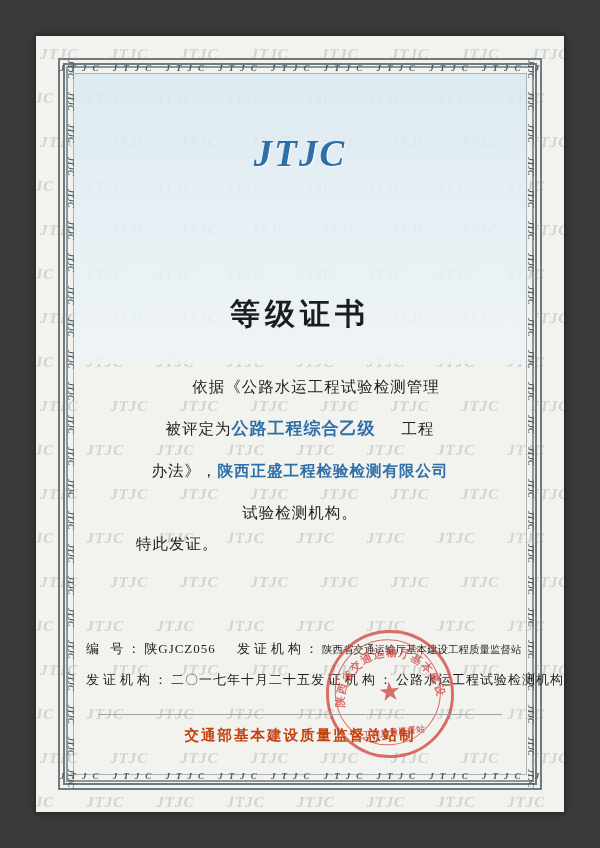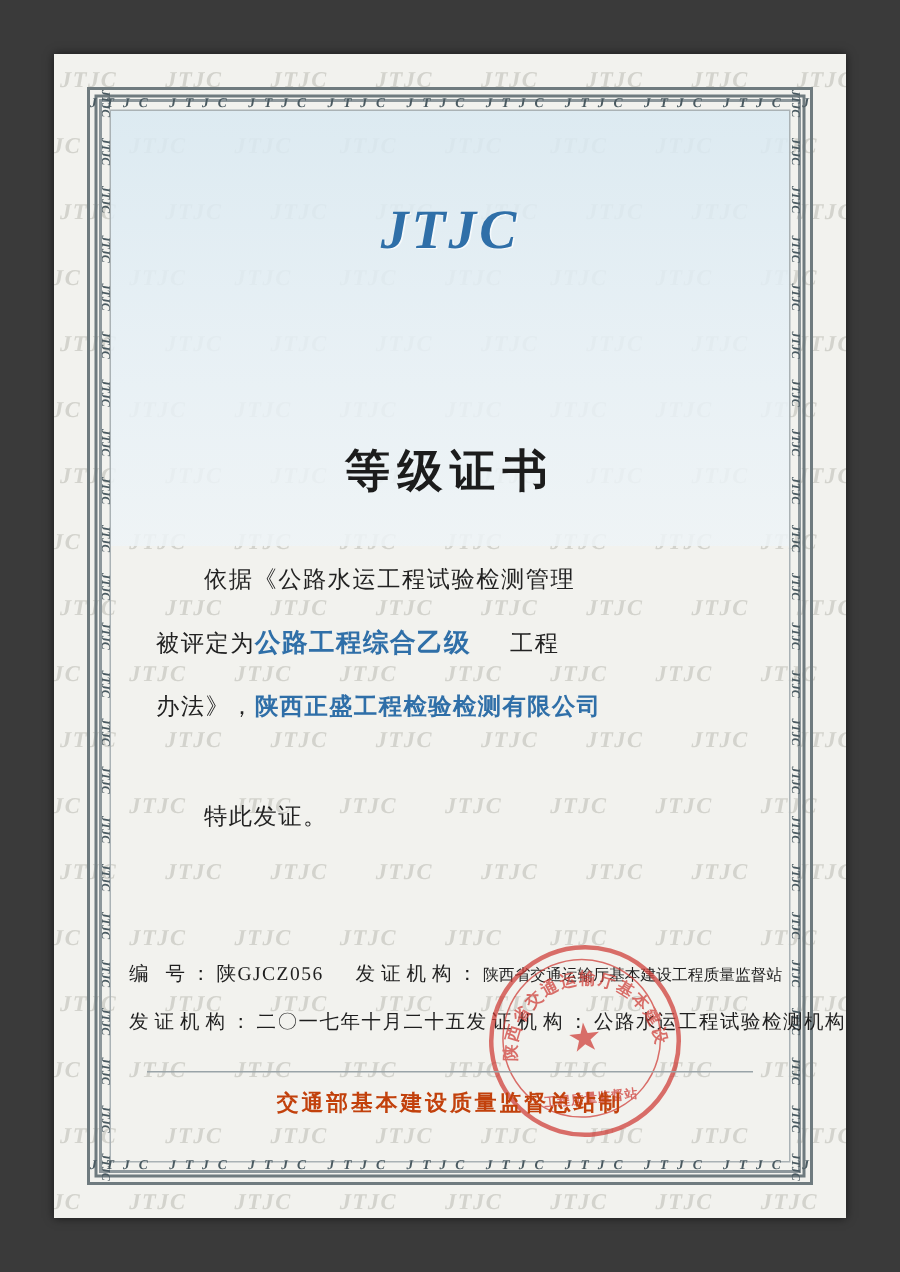--- a/index.html
+++ b/index.html
@@ -169,20 +169,21 @@
 
   .body-text {
     position: absolute;
     top: 292px;
     left: 30px;
     width: 392px;
     font-size: 15.5px;
     color: #222;
     line-height: 42px;
     letter-spacing: 1px;
+    text-align: center;
   }
   .body-line { white-space: nowrap; }
   .indent { padding-left: 32px; }
   .blue-fill {
     color: #2f6fa8;
     font-weight: bold;
   }
   .blue-fill-lg {
     color: #2f6fa8;
     font-weight: bold;
@@ -379,20 +380,21 @@
       <div class="title-sub">等级证书</div>
 
       <div class="body-text">
         <div class="body-line indent">依据《公路水运工程试验检测管理</div>
         <div class="body-line">
           <span>被评定为</span><span class="blue-fill-lg">公路工程综合乙级</span><span style="padding-left:26px;">工程</span>
         </div>
         <div class="body-line">
           <span>办法》，</span><span class="blue-fill">陕西正盛工程检验检测有限公司</span>
         </div>
+        <div class="body-line">试验检测机构。</div>
       </div>
 
       <div class="special-line">特此发证。</div>
 
       <div class="fields">
         <div class="field-row">
           <span class="field-label">编    号：</span><span class="field-value">陕GJCZ056</span>
           <span class="field-label" style="margin-left:18px;">发证机构：</span><span class="value-small">陕西省交通运输厅基本建设工程质量监督站</span>
         </div>
         <div class="field-row">

